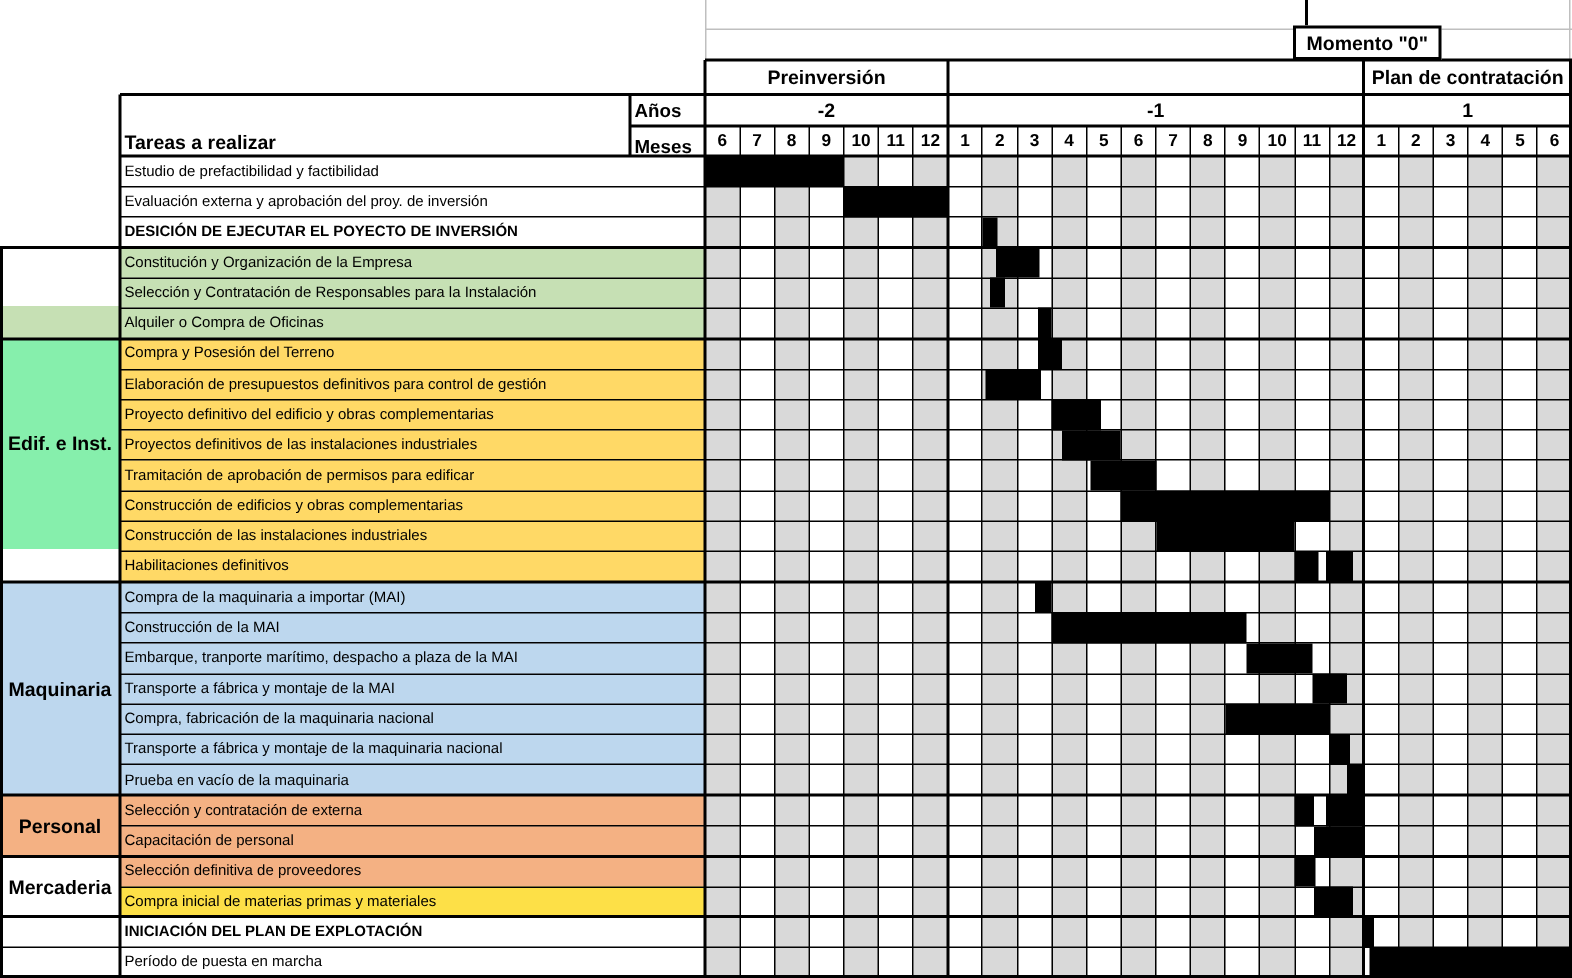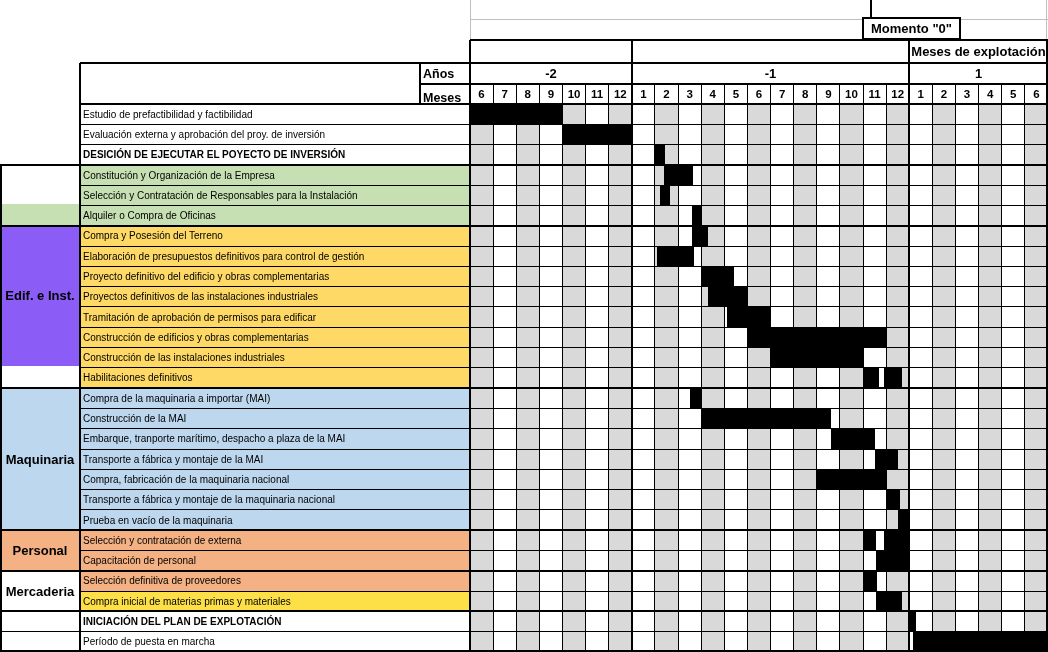--- a/index.html
+++ b/index.html
@@ -34,28 +34,30 @@
 
 <div id="sheet">
 
   <div class="lline" style="left:470px;top:19px;width:578px;height:1px;"></div>
   <div class="lline" style="left:470px;top:0;width:1px;height:40px;"></div>
   <div class="lline" style="left:1046px;top:0;width:1px;height:40px;"></div>
   <div class="gline" style="left:870px;top:0;width:2px;height:17px;"></div>
 
   <div id="momento">Momento "0"</div>
 
-  <div class="cell sec" style="left:909px;top:40px;width:139px;height:23px;">Meses de explotación</div>
+  <div class="cell sec" style="left:470px;top:40px;width:162px;height:23px;">Preinversión</div>
+  <div class="cell sec" style="left:909px;top:40px;width:139px;height:23px;">Plan de contratación</div>
 
   <div class="cell yr" style="left:470px;top:63px;width:162px;height:21px;">-2</div>
   <div class="cell yr" style="left:632px;top:63px;width:277px;height:21px;">-1</div>
   <div class="cell yr" style="left:909px;top:63px;width:139px;height:21px;">1</div>
 
   <div id="anos-cell">Años</div>
   <div id="meses-cell">Meses</div>
+  <div id="tareas-cell">Tareas a realizar</div>
 
   <div id="stripes">
       <div class="stripe" style="left: 470px; width: 23.12px; background: rgb(217, 217, 217);"></div>
       <div class="stripe" style="left: 493.12px; width: 23.12px; background: rgb(255, 255, 255);"></div>
       <div class="stripe" style="left: 516.24px; width: 23.12px; background: rgb(217, 217, 217);"></div>
       <div class="stripe" style="left: 539.36px; width: 23.12px; background: rgb(255, 255, 255);"></div>
       <div class="stripe" style="left: 562.48px; width: 23.12px; background: rgb(217, 217, 217);"></div>
       <div class="stripe" style="left: 585.6px; width: 23.12px; background: rgb(255, 255, 255);"></div>
       <div class="stripe" style="left: 608.72px; width: 23.12px; background: rgb(217, 217, 217);"></div>
       <div class="stripe" style="left: 631.84px; width: 23.12px; background: rgb(255, 255, 255);"></div>
@@ -128,21 +130,21 @@
       <div class="task-cell" style="top: 509.93px; height: 20.3px; background: rgb(189, 215, 238); font-weight: normal;">Prueba en vacío de la maquinaria</div>
       <div class="task-cell" style="top: 530.22px; height: 20.3px; background: rgb(244, 177, 131); font-weight: normal;">Selección y contratación de externa</div>
       <div class="task-cell" style="top: 550.52px; height: 20.3px; background: rgb(244, 177, 131); font-weight: normal;">Capacitación de personal</div>
       <div class="task-cell" style="top: 570.81px; height: 20.3px; background: rgb(244, 177, 131); font-weight: normal;">Selección definitiva de proveedores</div>
       <div class="task-cell" style="top: 591.11px; height: 20.3px; background: #fde047; font-weight: normal;">Compra inicial de materias primas y materiales</div>
       <div class="task-cell" style="top: 611.41px; height: 20.3px; background: rgb(255, 255, 255); font-weight: bold;">INICIACIÓN DEL PLAN DE EXPLOTACIÓN</div>
       <div class="task-cell" style="top: 631.7px; height: 20.3px; background: rgb(255, 255, 255); font-weight: normal;">Período de puesta en marcha</div>
     </div>
   <div id="groupcells">
       <div class="group-cell" style="top: 164.89px; height: 60.89px; background: rgb(198, 224, 180); margin-top: 39px;">ORG.</div>
-      <div class="group-cell" style="top: 225.78px; height: 140px; background: #8b5cf6;">Edif. e Inst.</div>
+      <div class="group-cell" style="top: 225.78px; height: 140px; background: #86efac;">Edif. e Inst.</div>
       <div class="group-cell" style="top: 388.15px; height: 142.07px; background: rgb(189, 215, 238);">Maquinaria</div>
       <div class="group-cell" style="top: 530.22px; height: 40.59px; background: rgb(244, 177, 131);">Personal</div>
       <div class="group-cell" style="top: 570.81px; height: 40.59px; background: rgb(255, 255, 255);">Mercaderia</div>
       <div class="group-cell" style="top: 611.41px; height: 20.3px; background: rgb(255, 255, 255);"></div>
       <div class="group-cell" style="top: 631.7px; height: 20.3px; background: rgb(255, 255, 255);"></div>
     </div>
   <div id="bars">
       <div class="bar" style="left: 470px; width: 92.48px; top: 104px; height: 20.3px; background: rgb(0, 0, 0);"></div>
       <div class="bar" style="left: 562.48px; width: 69.36px; top: 124.3px; height: 20.3px; background: rgb(0, 0, 0);"></div>
       <div class="bar" style="left: 654.96px; width: 10.4px; top: 144.59px; height: 20.3px; background: rgb(0, 0, 0);"></div>

